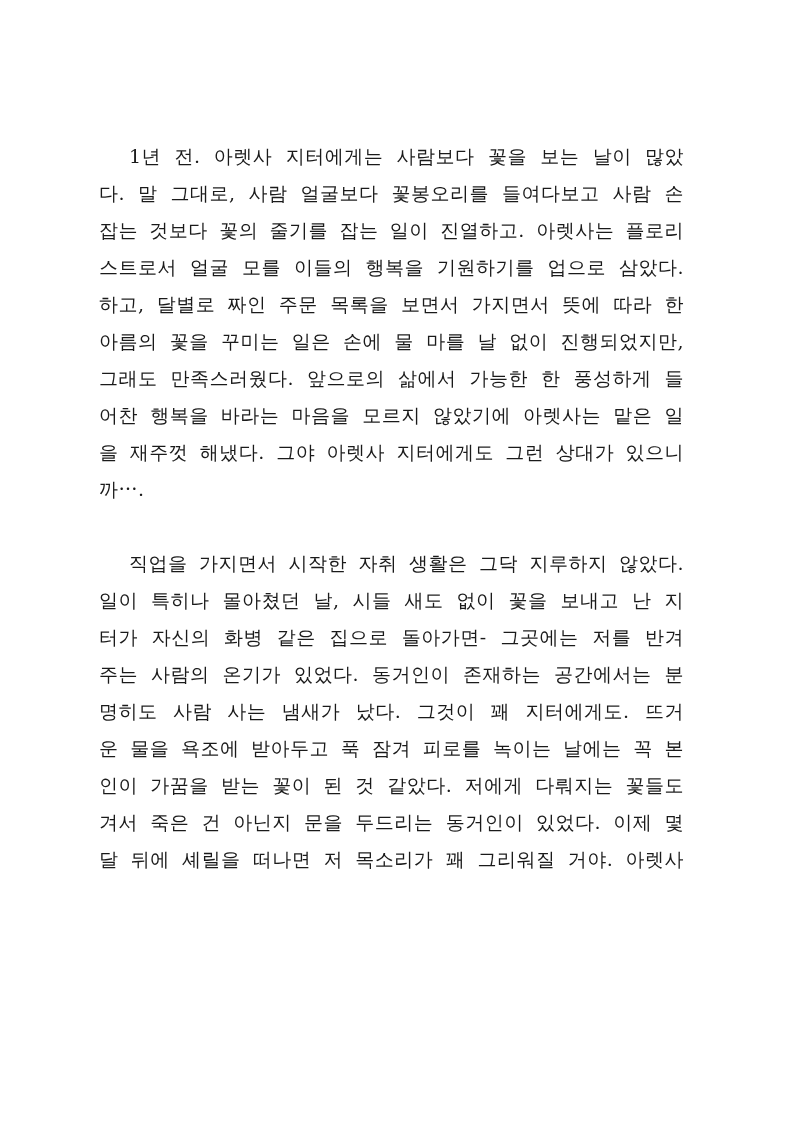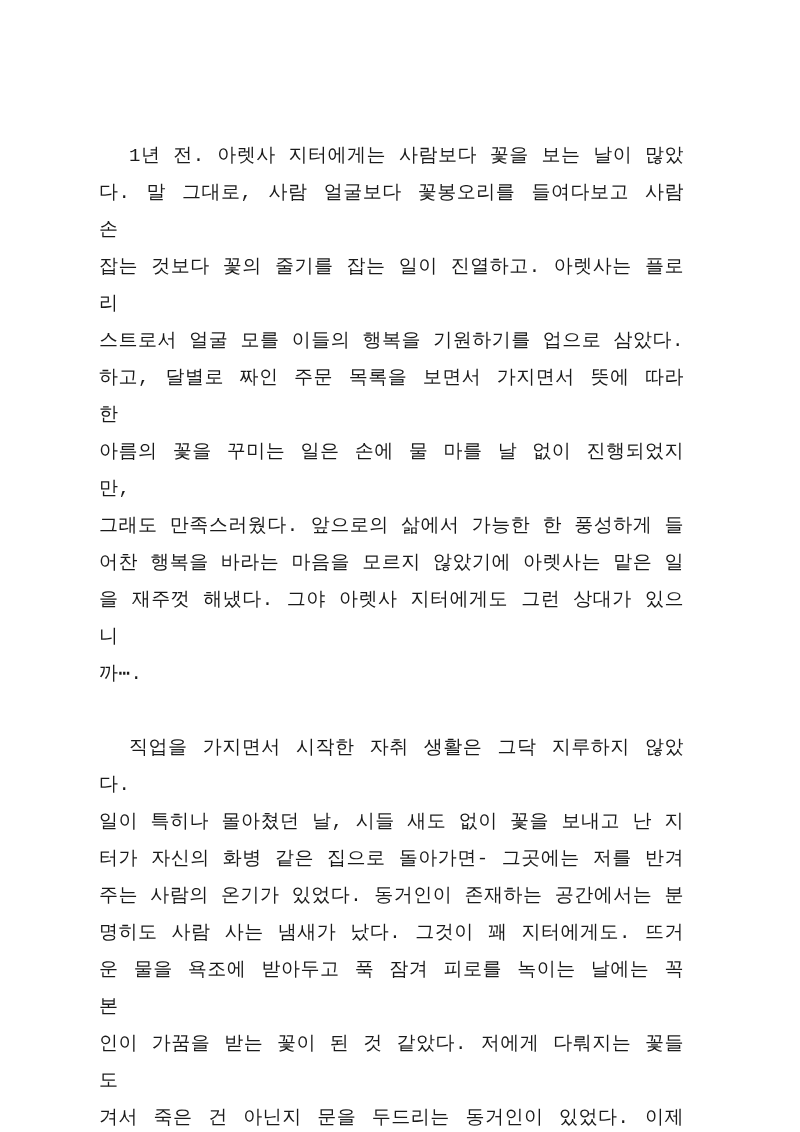--- a/index.html
+++ b/index.html
@@ -13,21 +13,20 @@
     font-family: "DejaVu Serif", serif;
   }
   .page {
     position: relative;
     width: 800px;
     height: 1132px;
     box-sizing: border-box;
     padding: 138px 116px 0 99px;
     background: #ffffff;
     overflow: hidden;
-    font-family: Liberation Mono, monospace;
   }
   .text-body {
     width: 585px;
     font-size: 19px;
     line-height: 37px;
     color: #1a1a1a;
     letter-spacing: 0.5px;
   }
   .para + .para {
     margin-top: 37px;
@@ -64,15 +63,16 @@
       </div>
       <div class="para">
         <div class="line first">직업을 가지면서 시작한 자취 생활은 그닥 지루하지 않았다.</div>
         <div class="line">일이 특히나 몰아쳤던 날, 시들 새도 없이 꽃을 보내고 난 지</div>
         <div class="line">터가 자신의 화병 같은 집으로 돌아가면- 그곳에는 저를 반겨</div>
         <div class="line">주는 사람의 온기가 있었다. 동거인이 존재하는 공간에서는 분</div>
         <div class="line">명히도 사람 사는 냄새가 났다. 그것이 꽤 지터에게도. 뜨거</div>
         <div class="line">운 물을 욕조에 받아두고 푹 잠겨 피로를 녹이는 날에는 꼭 본</div>
         <div class="line">인이 가꿈을 받는 꽃이 된 것 같았다. 저에게 다뤄지는 꽃들도</div>
         <div class="line">겨서 죽은 건 아닌지 문을 두드리는 동거인이 있었다. 이제 몇</div>
+        <div class="line">달 뒤에 셰릴을 떠나면 저 목소리가 꽤 그리워질 거야. 아렛사</div>
       </div>
     </div>
 </div>
 
 </body></html>

